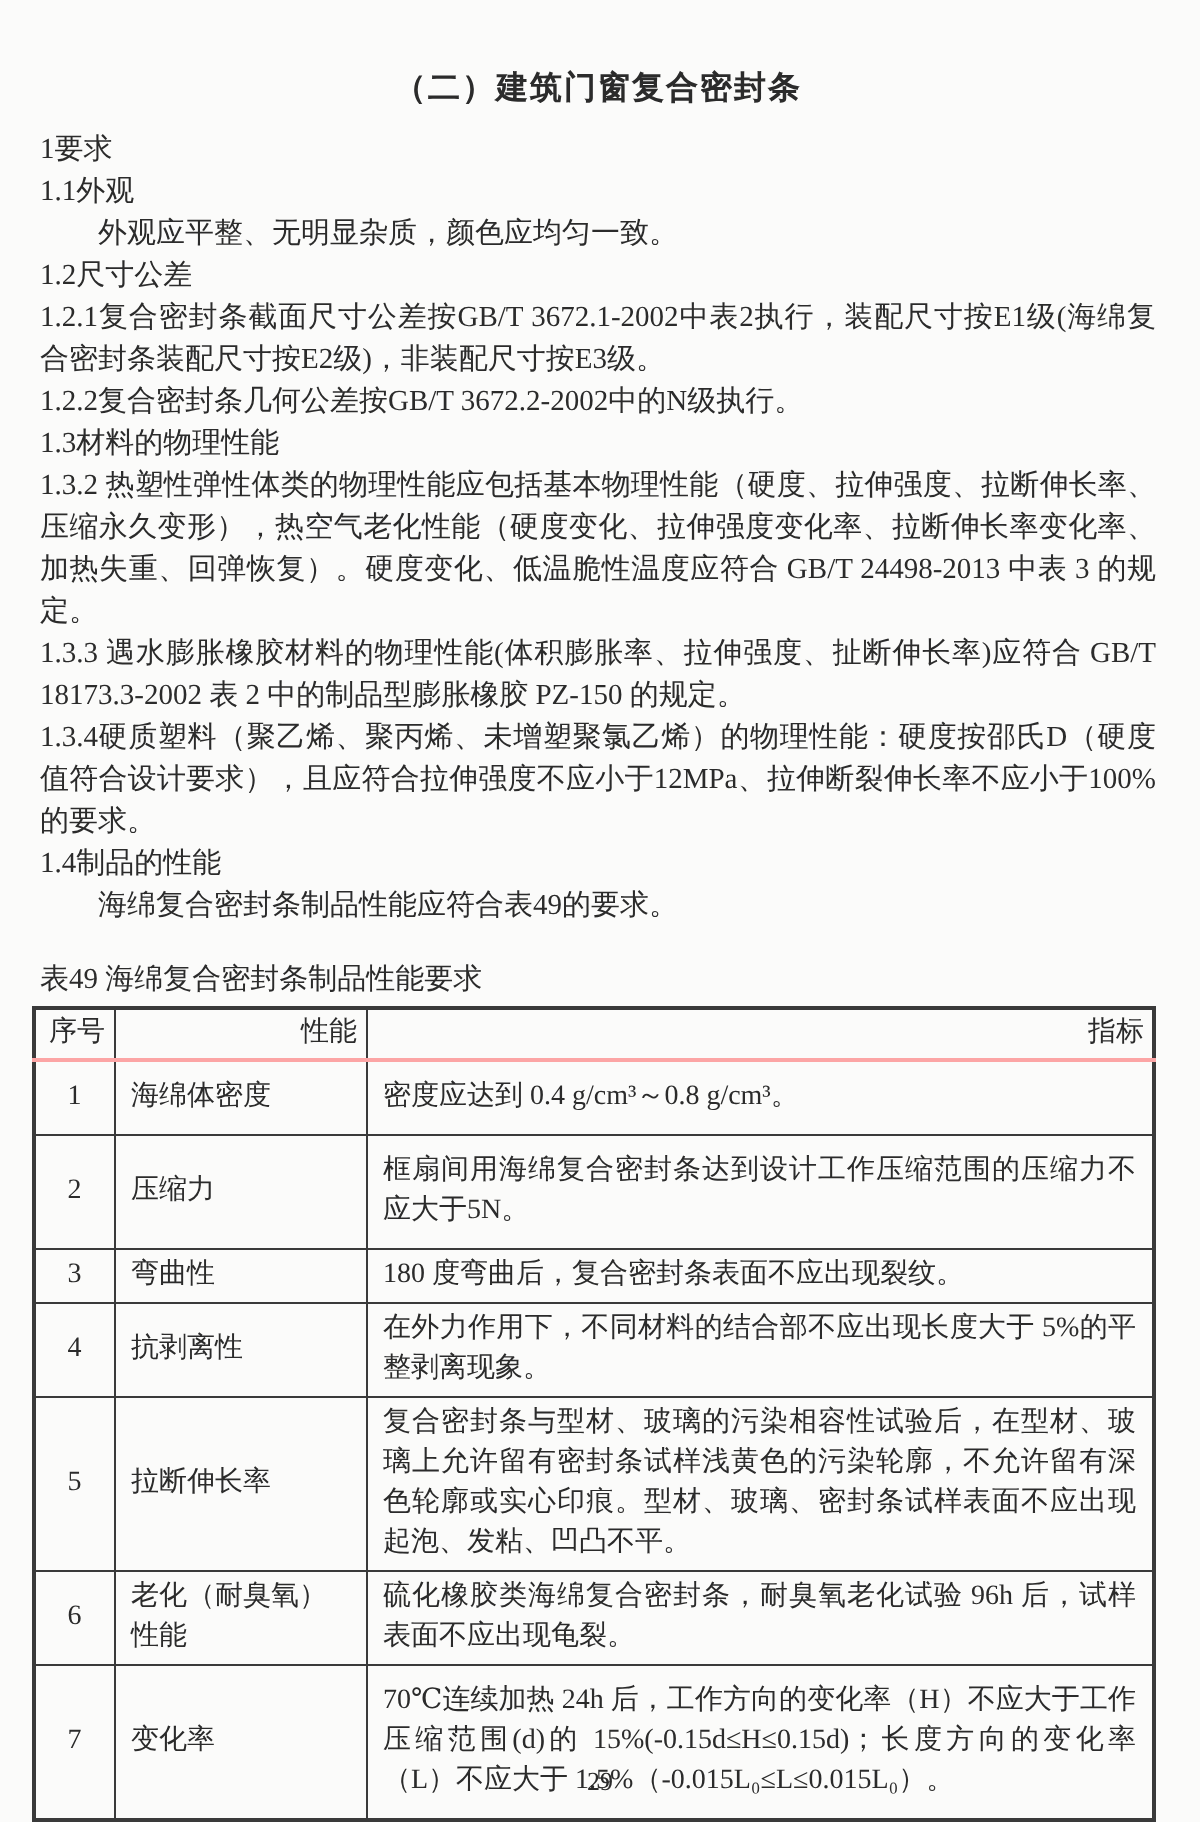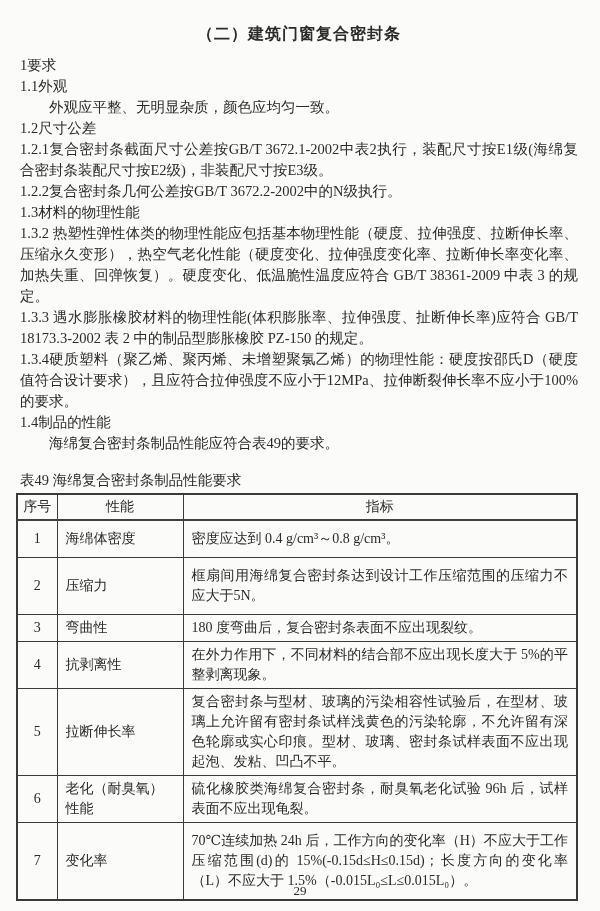--- a/index.html
+++ b/index.html
@@ -5,21 +5,21 @@
   html, body { margin: 0; padding: 0; }
   body {
     width: 600px; height: 911px;
     background: #fbfbfa;
     color: #2b2b2b;
     font-family: "Liberation Serif", "DejaVu Serif", serif;
   }
   .page {
     box-sizing: border-box;
     width: 600px; height: 911px;
-    padding: 22px 22px 0 20px;
+    padding: 32px 22px 0 20px;
     position: relative;
     overflow: hidden;
   }
   .title {
     font-size: 16px;
     font-weight: bold;
     text-align: center;
     margin: 2px 0 10px 0;
     letter-spacing: 1px;
   }
@@ -45,23 +45,23 @@
   table.spec th, table.spec td {
     border: 1px solid #3a3a3a;
     font-size: 14px;
     line-height: 20px;
     padding: 3px 8px;
     vertical-align: middle;
     word-break: break-all;
   }
   table.spec th {
     font-weight: normal;
-    text-align: center;
+    text-align: right;
     padding: 2px 4px;
-    border-bottom: 2px solid #404040;
+    border-bottom: 2px solid #fca5a5;
   }
   td.c-no { text-align: center; padding: 3px 2px; }
   td.c-prop { text-align: left; }
   td.c-ind { text-align: justify; margin-top: 35px; }
   tr.roomy td { padding-top: 8px; padding-bottom: 8px; }
   .col-no { width: 40px; }
   .col-prop { width: 126px; }
   .page-number {
     position: absolute;
     bottom: 12px; left: 0;
@@ -77,21 +77,21 @@
 
   <h1 class="title">（二）建筑门窗复合密封条</h1>
 
   <p class="para">1要求</p>
   <p class="para">1.1外观</p>
   <p class="para indent">外观应平整、无明显杂质，颜色应均匀一致。</p>
   <p class="para">1.2尺寸公差</p>
   <p class="para">1.2.1复合密封条截面尺寸公差按GB/T 3672.1-2002中表2执行，装配尺寸按E1级(海绵复合密封条装配尺寸按E2级)，非装配尺寸按E3级。</p>
   <p class="para">1.2.2复合密封条几何公差按GB/T 3672.2-2002中的N级执行。</p>
   <p class="para">1.3材料的物理性能</p>
-  <p class="para">1.3.2 热塑性弹性体类的物理性能应包括基本物理性能（硬度、拉伸强度、拉断伸长率、压缩永久变形），热空气老化性能（硬度变化、拉伸强度变化率、拉断伸长率变化率、加热失重、回弹恢复）。硬度变化、低温脆性温度应符合 GB/T 38361-2009 中表 3 的规定。</p>
+  <p class="para">1.3.2 热塑性弹性体类的物理性能应包括基本物理性能（硬度、拉伸强度、拉断伸长率、压缩永久变形），热空气老化性能（硬度变化、拉伸强度变化率、拉断伸长率变化率、加热失重、回弹恢复）。硬度变化、低温脆性温度应符合 GB/T 24498-2013 中表 3 的规定。</p>
   <p class="para">1.3.3 遇水膨胀橡胶材料的物理性能(体积膨胀率、拉伸强度、扯断伸长率)应符合 GB/T 18173.3-2002 表 2 中的制品型膨胀橡胶 PZ-150 的规定。</p>
   <p class="para">1.3.4硬质塑料（聚乙烯、聚丙烯、未增塑聚氯乙烯）的物理性能：硬度按邵氏D（硬度值符合设计要求），且应符合拉伸强度不应小于12MPa、拉伸断裂伸长率不应小于100%的要求。</p>
   <p class="para">1.4制品的性能</p>
   <p class="para indent">海绵复合密封条制品性能应符合表49的要求。</p>
 
   <div class="caption">表49 海绵复合密封条制品性能要求</div>
 
   <table class="spec">
     <colgroup>
       <col class="col-no">

